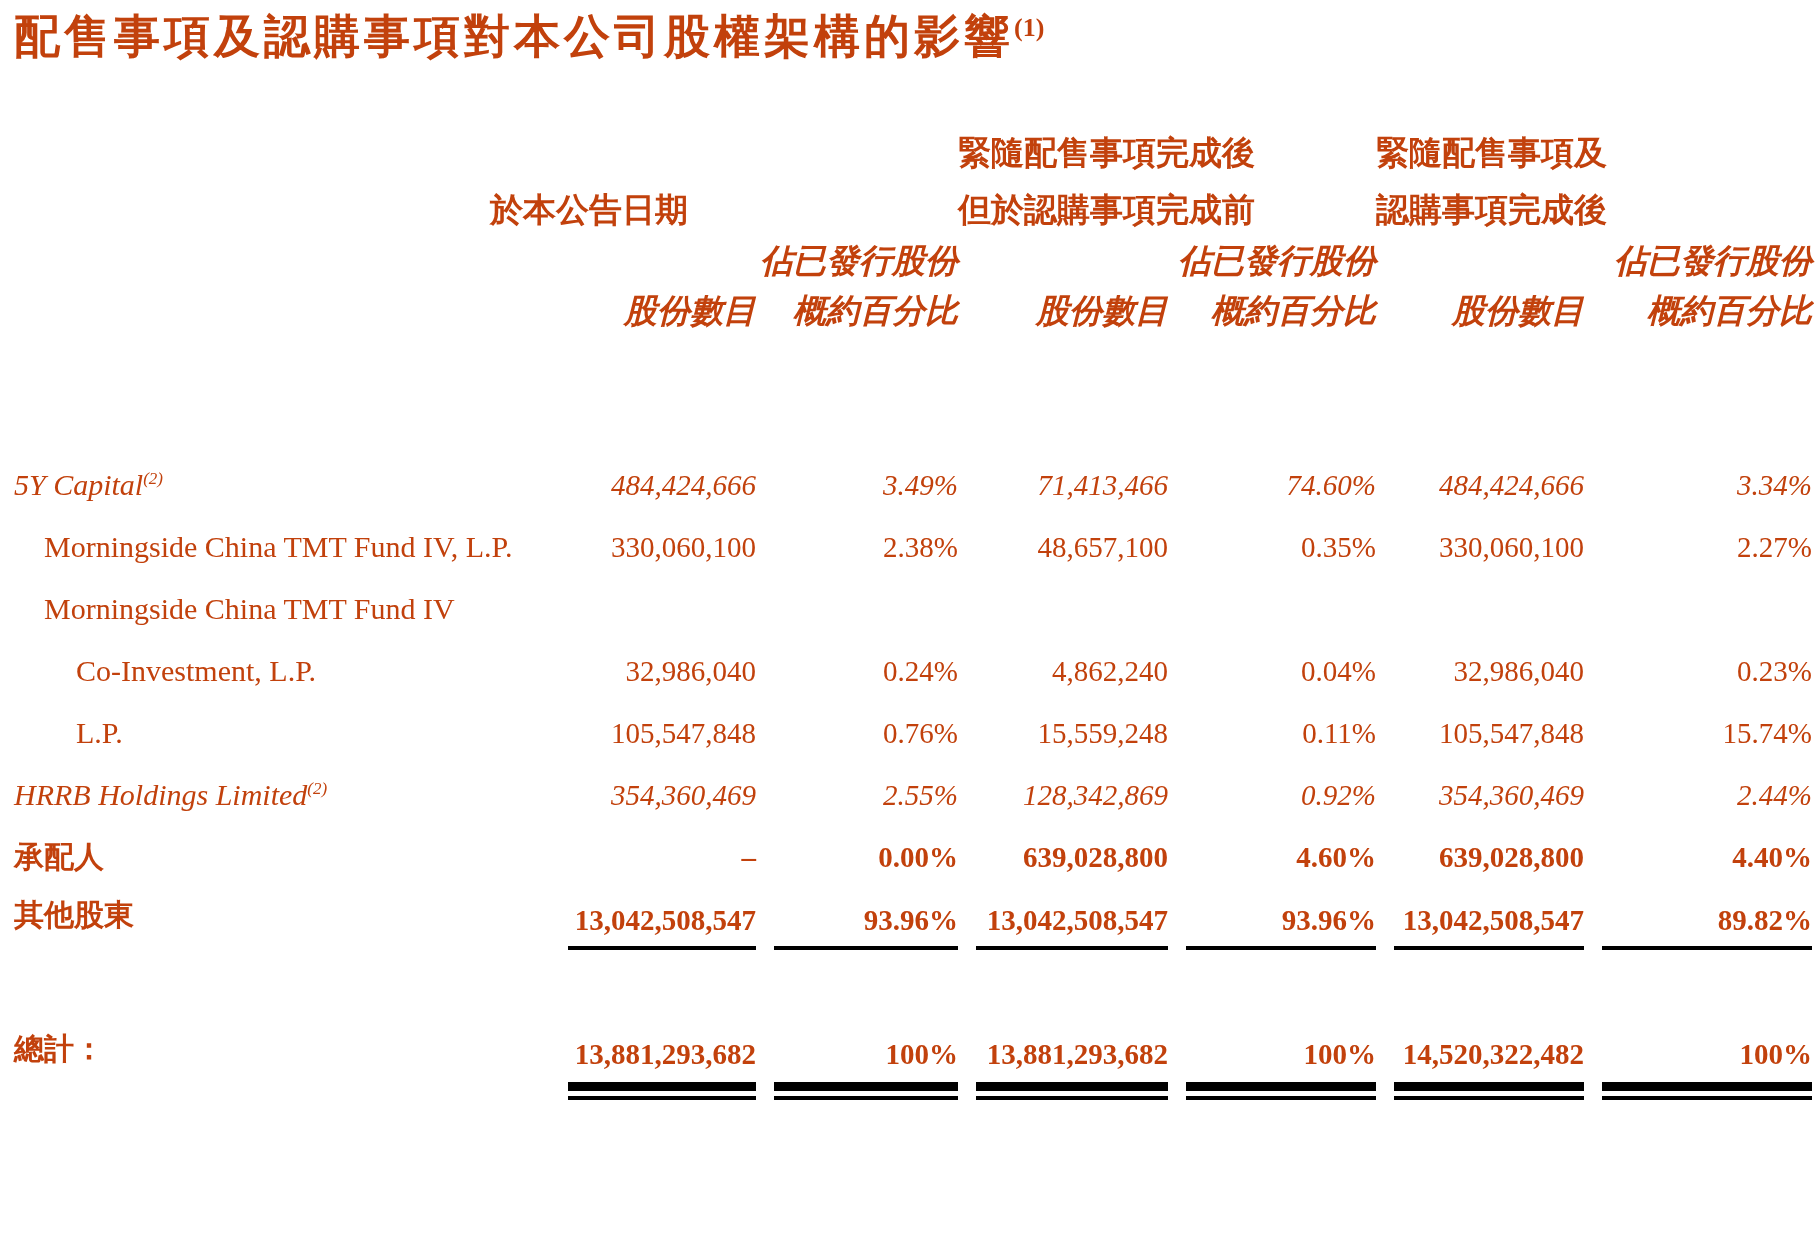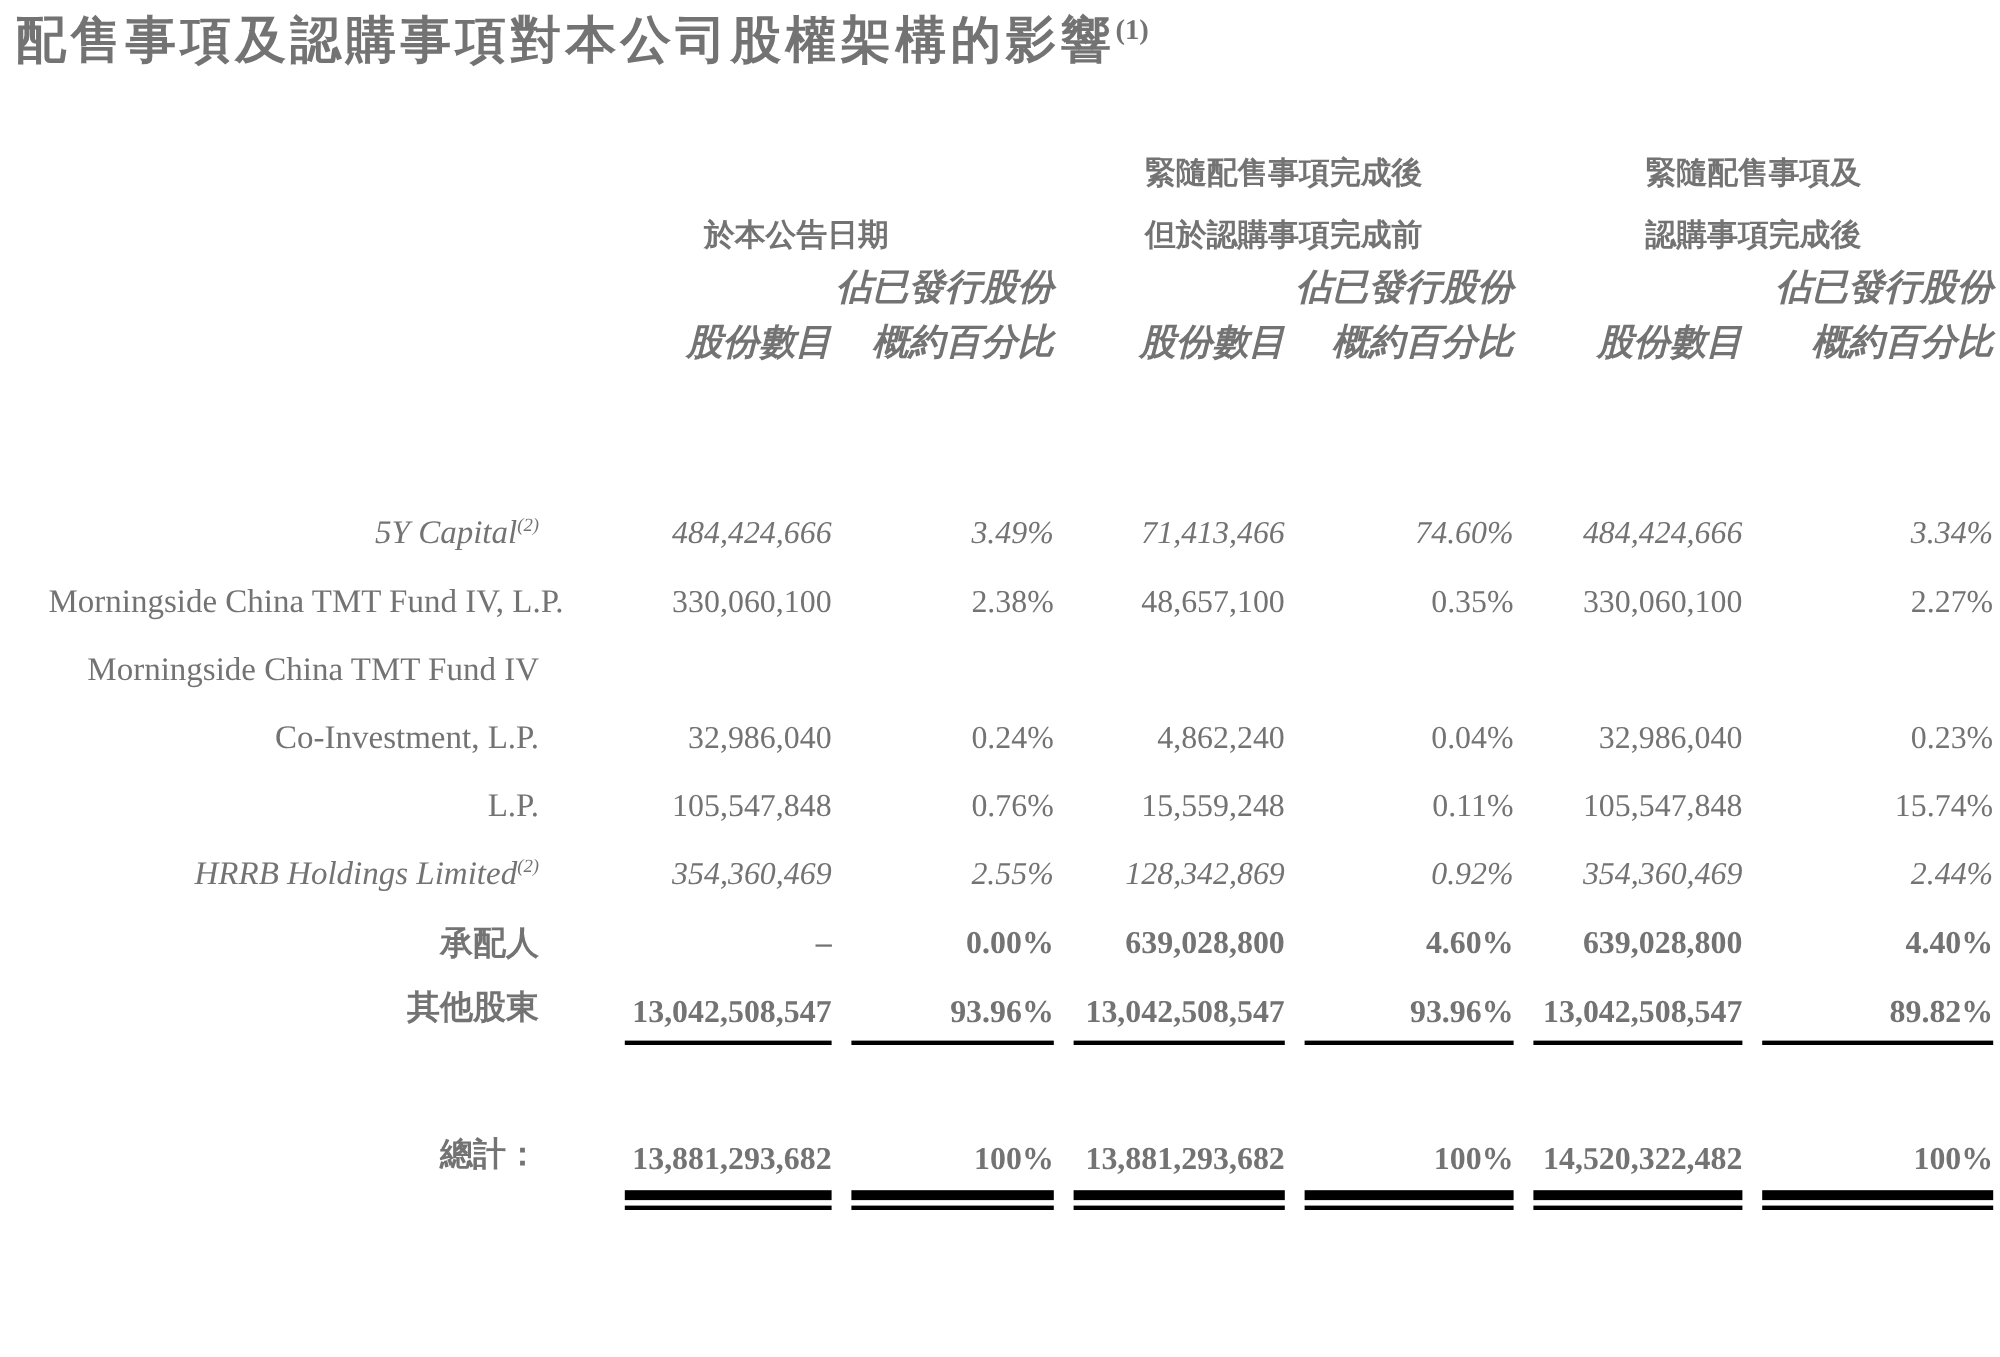--- a/index.html
+++ b/index.html
@@ -1,19 +1,19 @@
 <!DOCTYPE html>
 <html><head>
 <meta charset="utf-8">
 <style>
   html,body { margin:0; padding:0; background:#ffffff; }
   .page {
     position:relative;
     width:1818px; height:1234px;
-    background:#ffffff; color:#737373;
+    background:#ffffff; color:#c2410c;
     font-family:"Liberation Serif", serif;
     padding:8px 0 0 14px;
     box-sizing:border-box;
     overflow:hidden;
   }
   .title {
     font-family:"Liberation Sans", sans-serif;
     font-weight:bold;
     font-size:46px;
     line-height:56px;
@@ -35,40 +35,40 @@
   }
   td { padding:0; overflow:visible; white-space:nowrap; }
 
   
   tr.hA { height:58px; }
   tr.hB { height:57px; }
   tr.hC { height:51px; }
   tr.hD { height:50px; }
   td.grp {
     font-weight:bold;
-    font-size:28px;
-    text-align:center;
+    font-size:33px;
+    text-align:left;
     vertical-align:bottom;
   }
   td.ith {
     font-weight:bold;
     font-style:italic;
     font-size:33px;
     text-align:right;
     vertical-align:bottom;
   }
 
   
   tr.sp1 { height:120px; }
   tr.sp2 { height:70px; }
 
   
   tr.dr { height:62px; }
   tr.dr td { vertical-align:middle; }
-  td.name { font-size:30px; text-align:right; }
+  td.name { font-size:30px; text-align:left; }
   td.v    { font-size:29px; text-align:right; }
   td.ind1 { padding-left:30px; }
   td.ind2 { padding-left:62px; }
   td.name sup { font-size:17px; line-height:0; }
   tr.rit td { font-style:italic; }
   tr.rb  td { font-weight:bold; }
 
   
   tr.ruled1 { height:62px; }
   tr.ruled1 td { vertical-align:bottom; }

